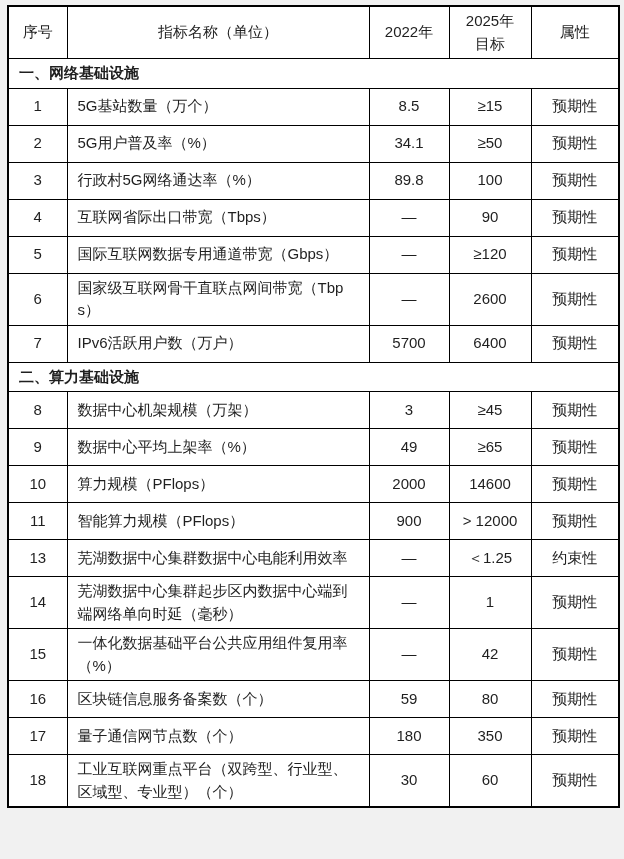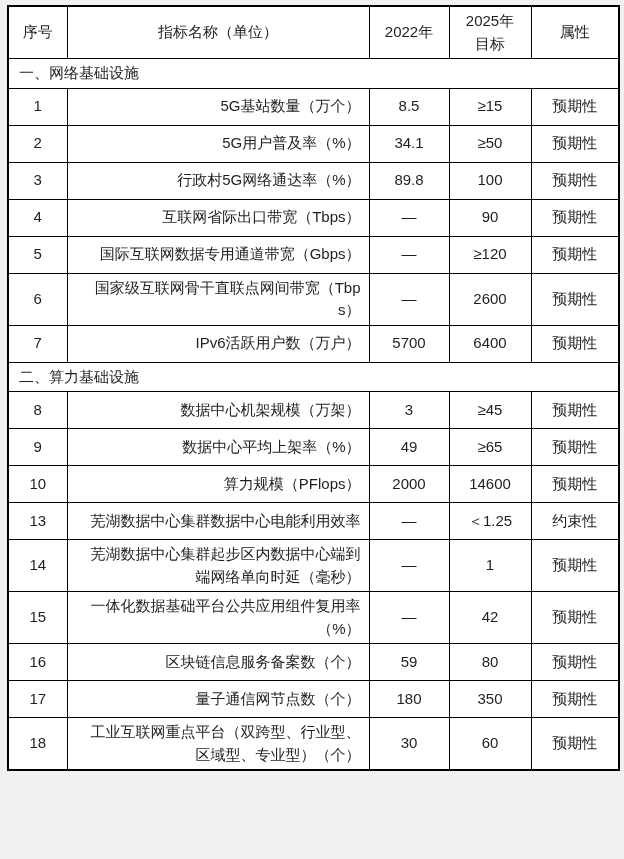--- a/index.html
+++ b/index.html
@@ -39,30 +39,30 @@
   }
   thead th {
     font-weight: normal;
     height: 42px;
   }
   th.col-2025 {
     white-space: pre-line;
     text-align: center;
   }
   tr.section-row td {
-    font-weight: normal;
+    font-weight: bold;
     text-align: left;
     padding-left: 10px;
     height: 22px;
   }
   tr.data-row td {
     height: 30px;
   }
   td.cell-name {
-    text-align: right;
+    text-align: left;
     padding-left: 10px;
     padding-right: 8px;
   }
 </style>
 </head>
 <body>
 
 <div class="table-wrap">
   <table class="indicators">
     <colgroup>
@@ -153,20 +153,27 @@
           <td class="cell-attr">预期性</td>
         </tr>
         <tr class="data-row">
           <td class="cell-no">10</td>
           <td class="cell-name">算力规模（PFlops）</td>
           <td class="cell-2022">2000</td>
           <td class="cell-2025">14600</td>
           <td class="cell-attr">预期性</td>
         </tr>
         <tr class="data-row">
+          <td class="cell-no">11</td>
+          <td class="cell-name">智能算力规模（PFlops）</td>
+          <td class="cell-2022">900</td>
+          <td class="cell-2025">&gt; 12000</td>
+          <td class="cell-attr">预期性</td>
+        </tr>
+        <tr class="data-row">
           <td class="cell-no">13</td>
           <td class="cell-name">芜湖数据中心集群数据中心电能利用效率</td>
           <td class="cell-2022">—</td>
           <td class="cell-2025">＜1.25</td>
           <td class="cell-attr">约束性</td>
         </tr>
         <tr class="data-row">
           <td class="cell-no">14</td>
           <td class="cell-name">芜湖数据中心集群起步区内数据中心端到端网络单向时延（毫秒）</td>
           <td class="cell-2022">—</td>

